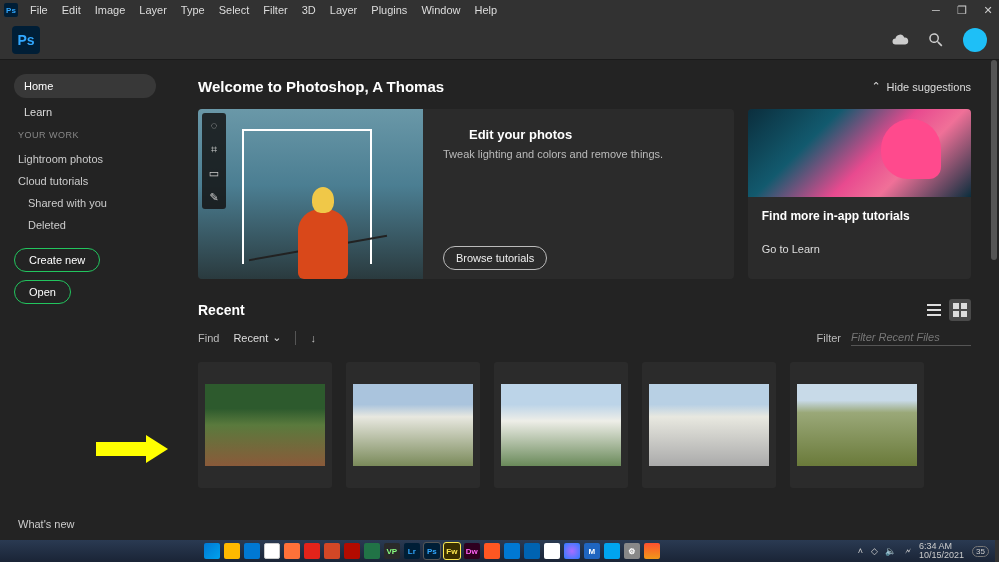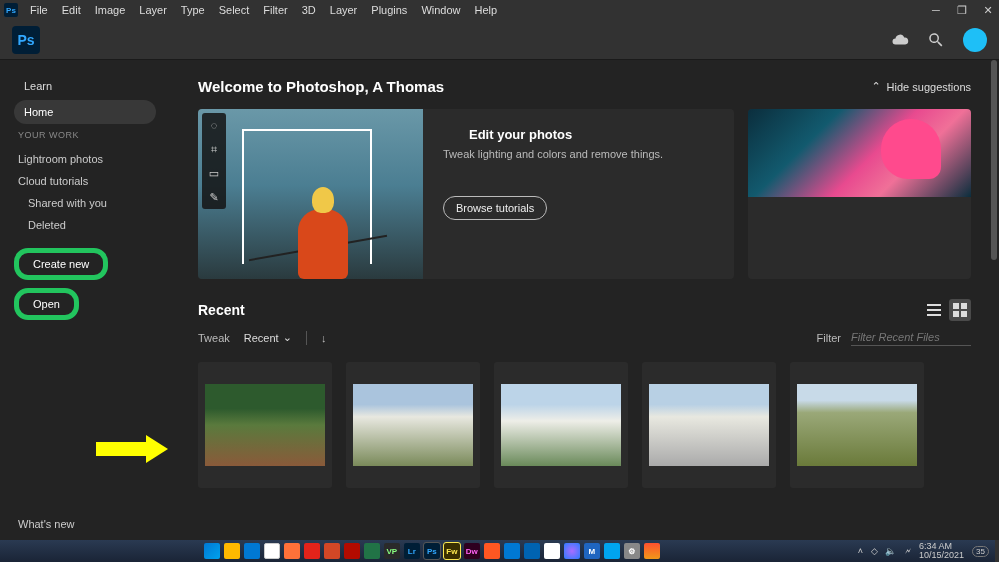--- a/index.html
+++ b/index.html
@@ -23,21 +23,21 @@
 .avatar { width:24px; height:24px; border-radius:50%; background:#1ebff7; cursor:pointer; }
 
 
 .main { display:flex; height:480px; background:#232323; }
 .sidebar { width:170px; padding:14px 14px 0 14px; display:flex; flex-direction:column; position:relative; }
 .nav-item { font-size:11px; color:#ddd; padding:6px 10px; border-radius:12px; cursor:pointer; margin-bottom:2px; }
 .nav-item.active { background:#383838; color:#fff; }
 .nav-section { font-size:9px; color:#888; letter-spacing:.5px; margin:4px 0 8px 4px; }
 .nav-sub { font-size:11px; color:#ccc; padding:5px 4px 5px 14px; cursor:pointer; }
 .nav-link { font-size:11px; color:#ccc; padding:5px 4px; cursor:pointer; }
-.pill-btn { border:5px solid #22c55e; background:transparent; color:#fff; font-size:11px; padding:5px 14px; border-radius:14px; cursor:pointer; margin-top:12px; align-self:flex-start; }
+.pill-btn { border:1px solid #22c55e; background:transparent; color:#fff; font-size:11px; padding:5px 14px; border-radius:14px; cursor:pointer; margin-top:12px; align-self:flex-start; }
 .whats-new { position:absolute; bottom:10px; left:18px; font-size:11px; color:#ccc; cursor:pointer; }
 
 
 .arrow-annot { position:absolute; left:96px; top:435px; display:flex; align-items:center; pointer-events:none; }
 .arrow-shaft { width:50px; height:14px; background:#ffff00; }
 .arrow-head { width:0; height:0; border-top:14px solid transparent; border-bottom:14px solid transparent; border-left:22px solid #ffff00; }
 
 .content { flex:1; padding:18px 28px 0 28px; overflow:hidden; position:relative; }
 .scroll-track { position:absolute; right:2px; top:0; width:6px; height:100%; }
 .scroll-thumb { position:absolute; right:0; top:0; width:6px; height:200px; background:#555; border-radius:3px; }
@@ -51,21 +51,21 @@
 .card-lg .img { width:225px; position:relative; background:linear-gradient(#6a98a8 0%,#4b7e92 45%,#2a3a3e 100%); }
 .toolstrip { position:absolute; left:4px; top:4px; width:24px; background:rgba(20,20,20,.85); border-radius:3px; display:flex; flex-direction:column; }
 .tool { height:24px; display:flex; align-items:center; justify-content:center; color:#ccc; font-size:11px; }
 .crop-frame { position:absolute; left:44px; top:20px; width:130px; height:135px; border:2px solid #fff; border-bottom:none; }
 .person { position:absolute; bottom:0; left:90px; width:70px; height:110px; }
 .body { position:absolute; bottom:0; left:10px; width:50px; height:70px; background:#d9481a; border-radius:22px 22px 6px 6px; }
 .head { position:absolute; bottom:66px; left:24px; width:22px; height:26px; background:#f0c848; border-radius:50% 50% 40% 40%; }
 .paddle { position:absolute; bottom:30px; left:-40px; width:140px; height:2px; background:#222; transform:rotate(-10deg); }
 .card-lg .txt { flex:1; padding:18px 20px; }
 .card-lg h3 { font-size:13px; font-weight:600; margin-bottom:6px;padding-left:26px; }
-.card-lg p { font-size:11px; color:#bbb; margin-bottom:36px; }
+.card-lg p { font-size:11px; color:#bbb; margin-bottom:86px; }
 .outline-btn { border:1px solid #bbb; background:transparent; color:#eee; font-size:11px; padding:5px 12px; border-radius:14px; cursor:pointer; }
 
 .card-sm { flex:1; background:#2b2b2b; border-radius:4px; overflow:hidden; height:170px; display:flex; flex-direction:column; }
 .card-sm .img { height:88px; background:linear-gradient(135deg,#0b2e3d 0%,#125a6e 30%,#e84a8f 55%,#f07098 70%,#0b2e3d 100%); position:relative; }
 .flamingo { position:absolute; right:30px; top:10px; width:60px; height:60px; background:#ff4a8d; border-radius:50% 50% 20% 45%; }
 .card-sm .txt { padding:12px 14px; }
 .card-sm h3 { font-size:12px; font-weight:600; margin-bottom:20px; }
 .card-sm .link { font-size:11px; color:#ddd; cursor:pointer; }
 
 .recent-hdr { display:flex; justify-content:space-between; align-items:center; margin-bottom:8px; }
@@ -136,22 +136,22 @@
       </svg>
     <svg class="hdr-icon" viewBox="0 0 24 24">
         <path d="M15.5 14h-.8l-.3-.3a6.5 6.5 0 10-.7.7l.3.3v.8l5 5 1.5-1.5-5-5zM9.5 14a4.5 4.5 0 110-9 4.5 4.5 0 010 9z"></path>
       </svg>
     <div class="avatar"></div>
   </div>
 </div>
 
 <div class="main">
   <div class="sidebar">
+    <div class="nav-item active">Home</div>
     <div class="nav-item">Learn</div>
-    <div class="nav-item active">Home</div>
     <div class="nav-section">YOUR WORK</div>
     <div class="nav-link">Lightroom photos</div>
     <div class="nav-link">Cloud tutorials</div>
     <div class="nav-sub">Shared with you</div>
     <div class="nav-sub">Deleted</div>
     <button class="pill-btn">Create new</button>
     <button class="pill-btn" style="margin-top:8px">Open</button>
     <div class="whats-new">What's new</div>
   </div>
 
@@ -188,20 +188,24 @@
           <h3>Edit your photos</h3>
           <p>Tweak lighting and colors and remove things.</p>
           <button class="outline-btn">Browse tutorials</button>
         </div>
       </div>
 
       <div class="card-sm">
         <div class="img">
             <div class="flamingo"></div>
           </div>
+        <div class="txt">
+          <h3>Find more in-app tutorials</h3>
+          <div class="link">Go to Learn</div>
+        </div>
       </div>
     </div>
 
     <div class="recent-hdr">
       <div class="recent-title">Recent</div>
       <div class="view-toggle">
         <button class="vt">
           <svg width="14" height="14" viewBox="0 0 14 14">
               <rect y="1" width="14" height="2"></rect>
               <rect y="6" width="14" height="2"></rect>
@@ -213,21 +217,21 @@
               <rect x="0" y="0" width="6" height="6"></rect>
               <rect x="8" y="0" width="6" height="6"></rect>
               <rect x="0" y="8" width="6" height="6"></rect>
               <rect x="8" y="8" width="6" height="6"></rect>
             </svg>
         </button>
       </div>
     </div>
 
     <div class="sort-row">
-      <span>Tweak</span>
+      <span>Find</span>
       <span class="sort-dd">
         <span>Recent</span>
         <span>⌄</span>
       </span>
       <span class="divider-v"></span>
       <span>↓</span>
       <div class="filter-wrap">
         <span>Filter</span>
         <input class="filter-input" placeholder="Filter Recent Files" style="">
       </div>

